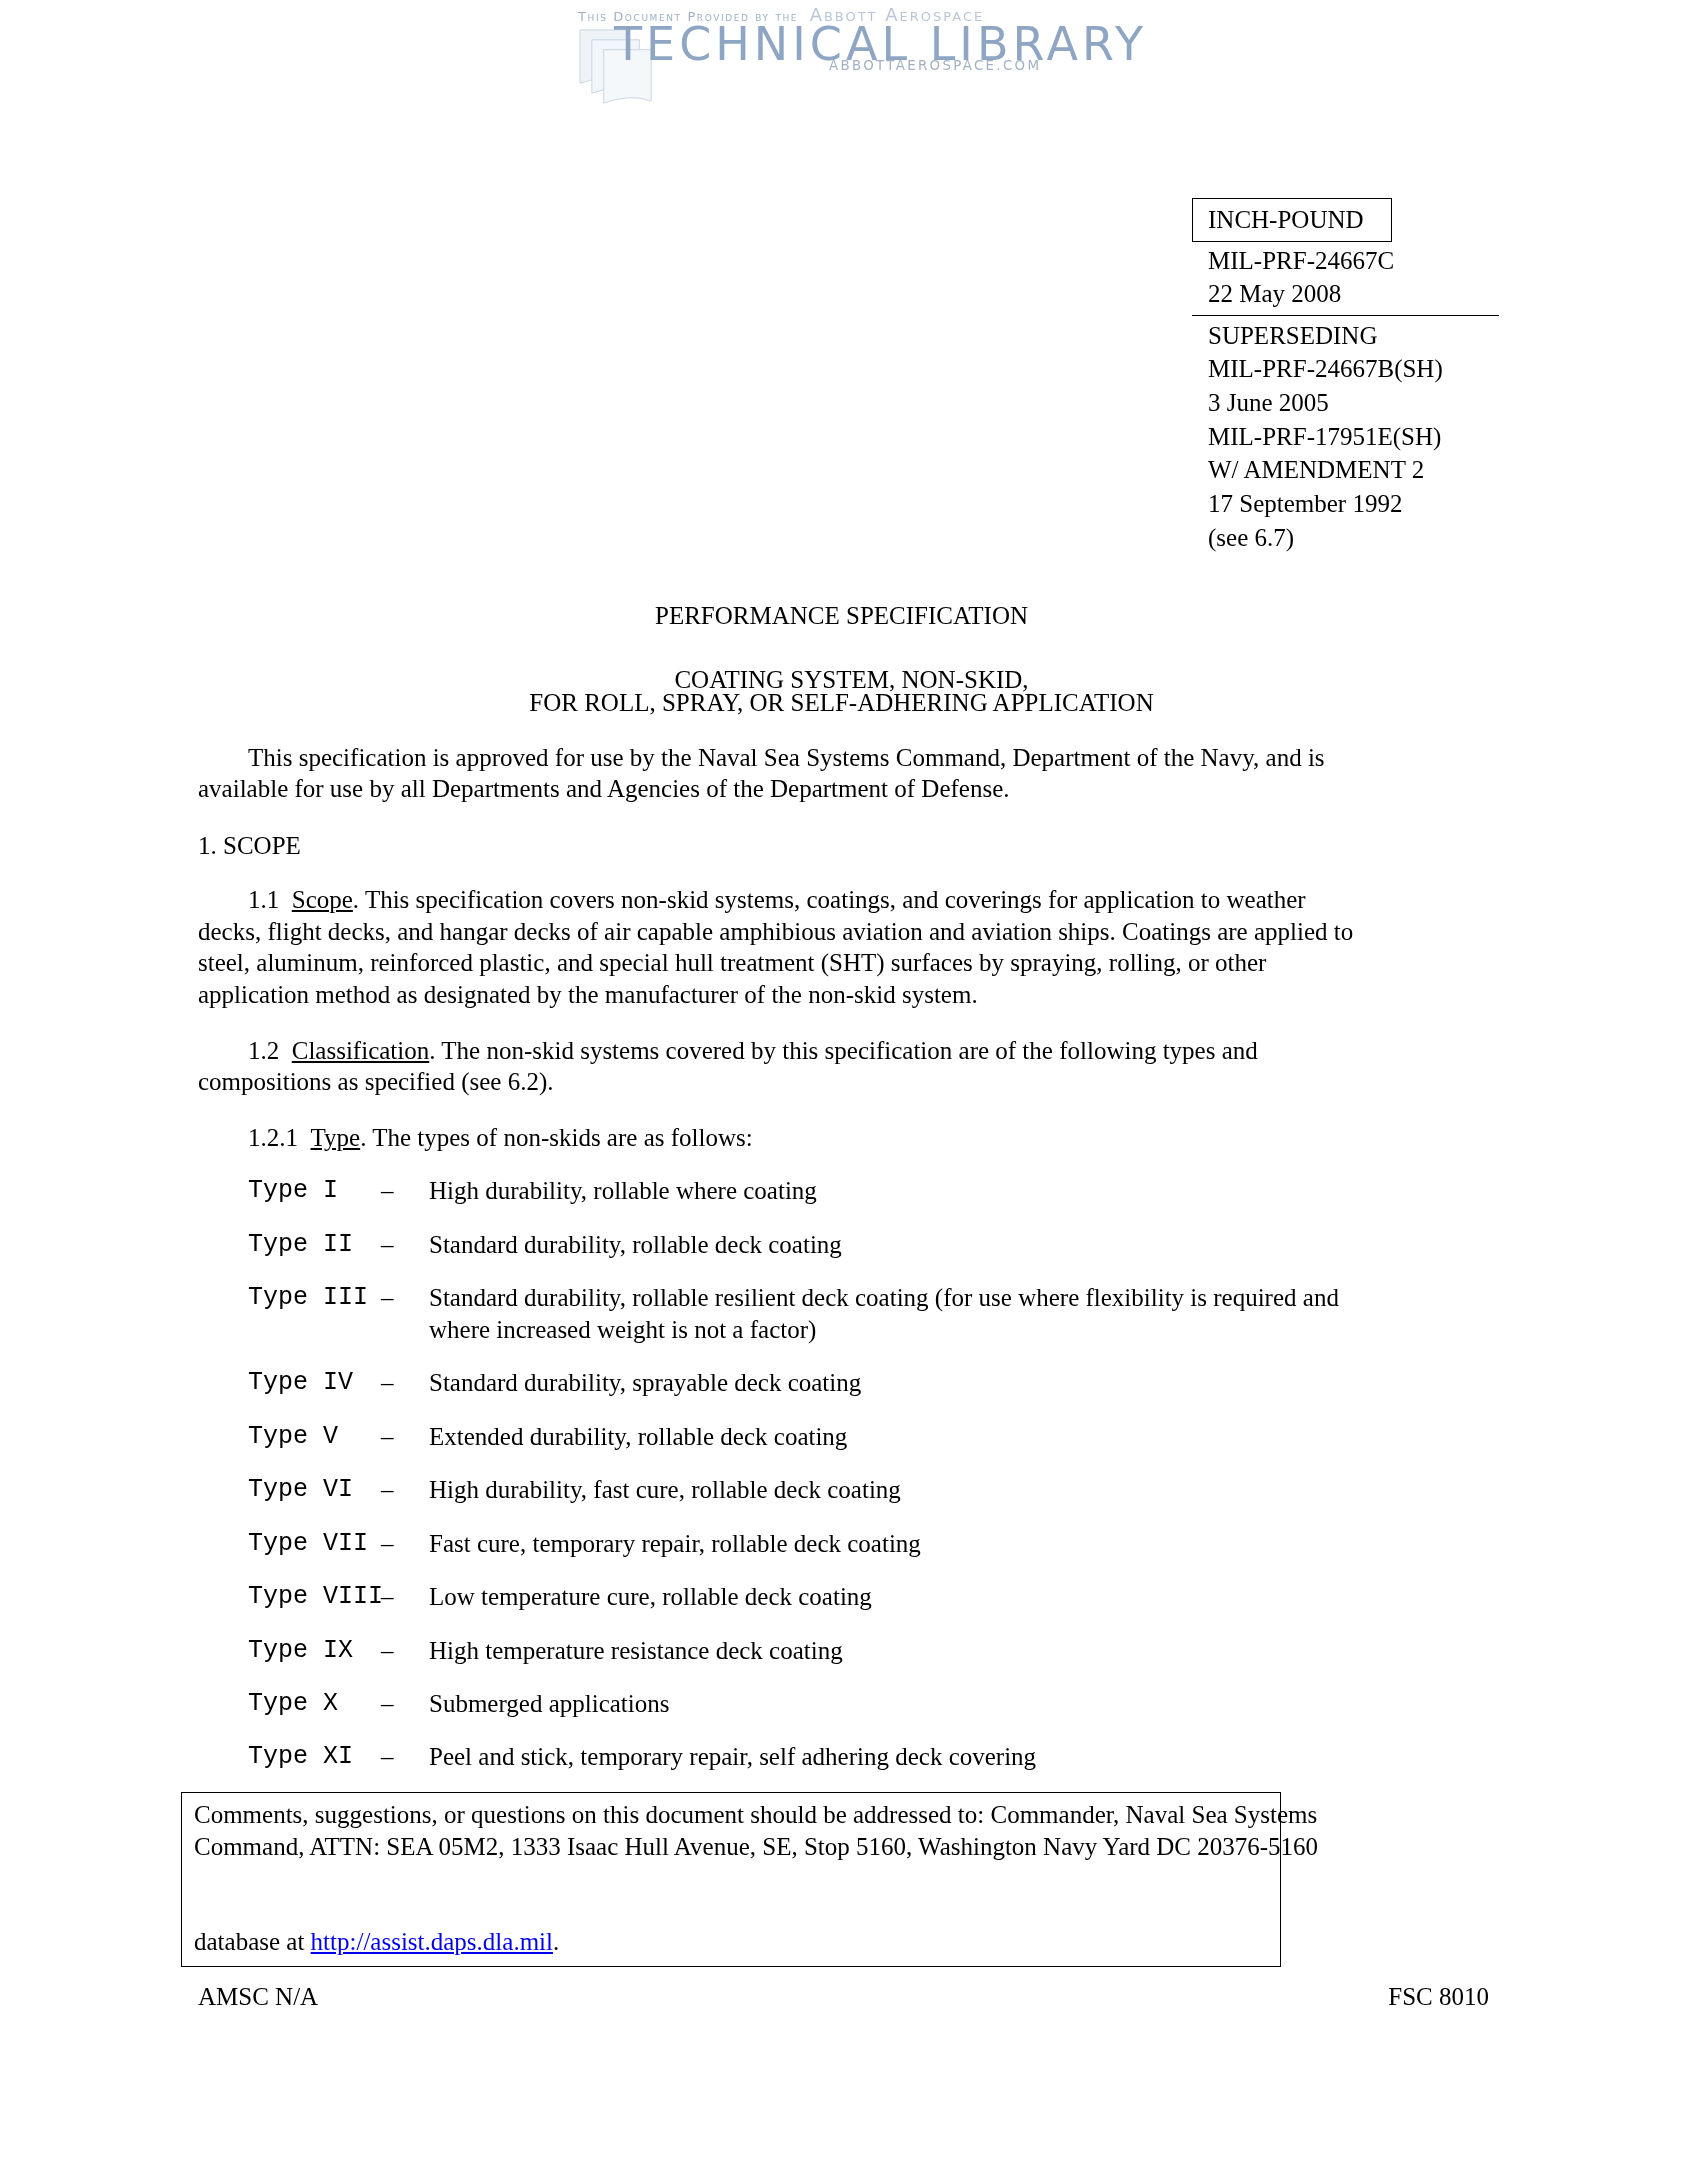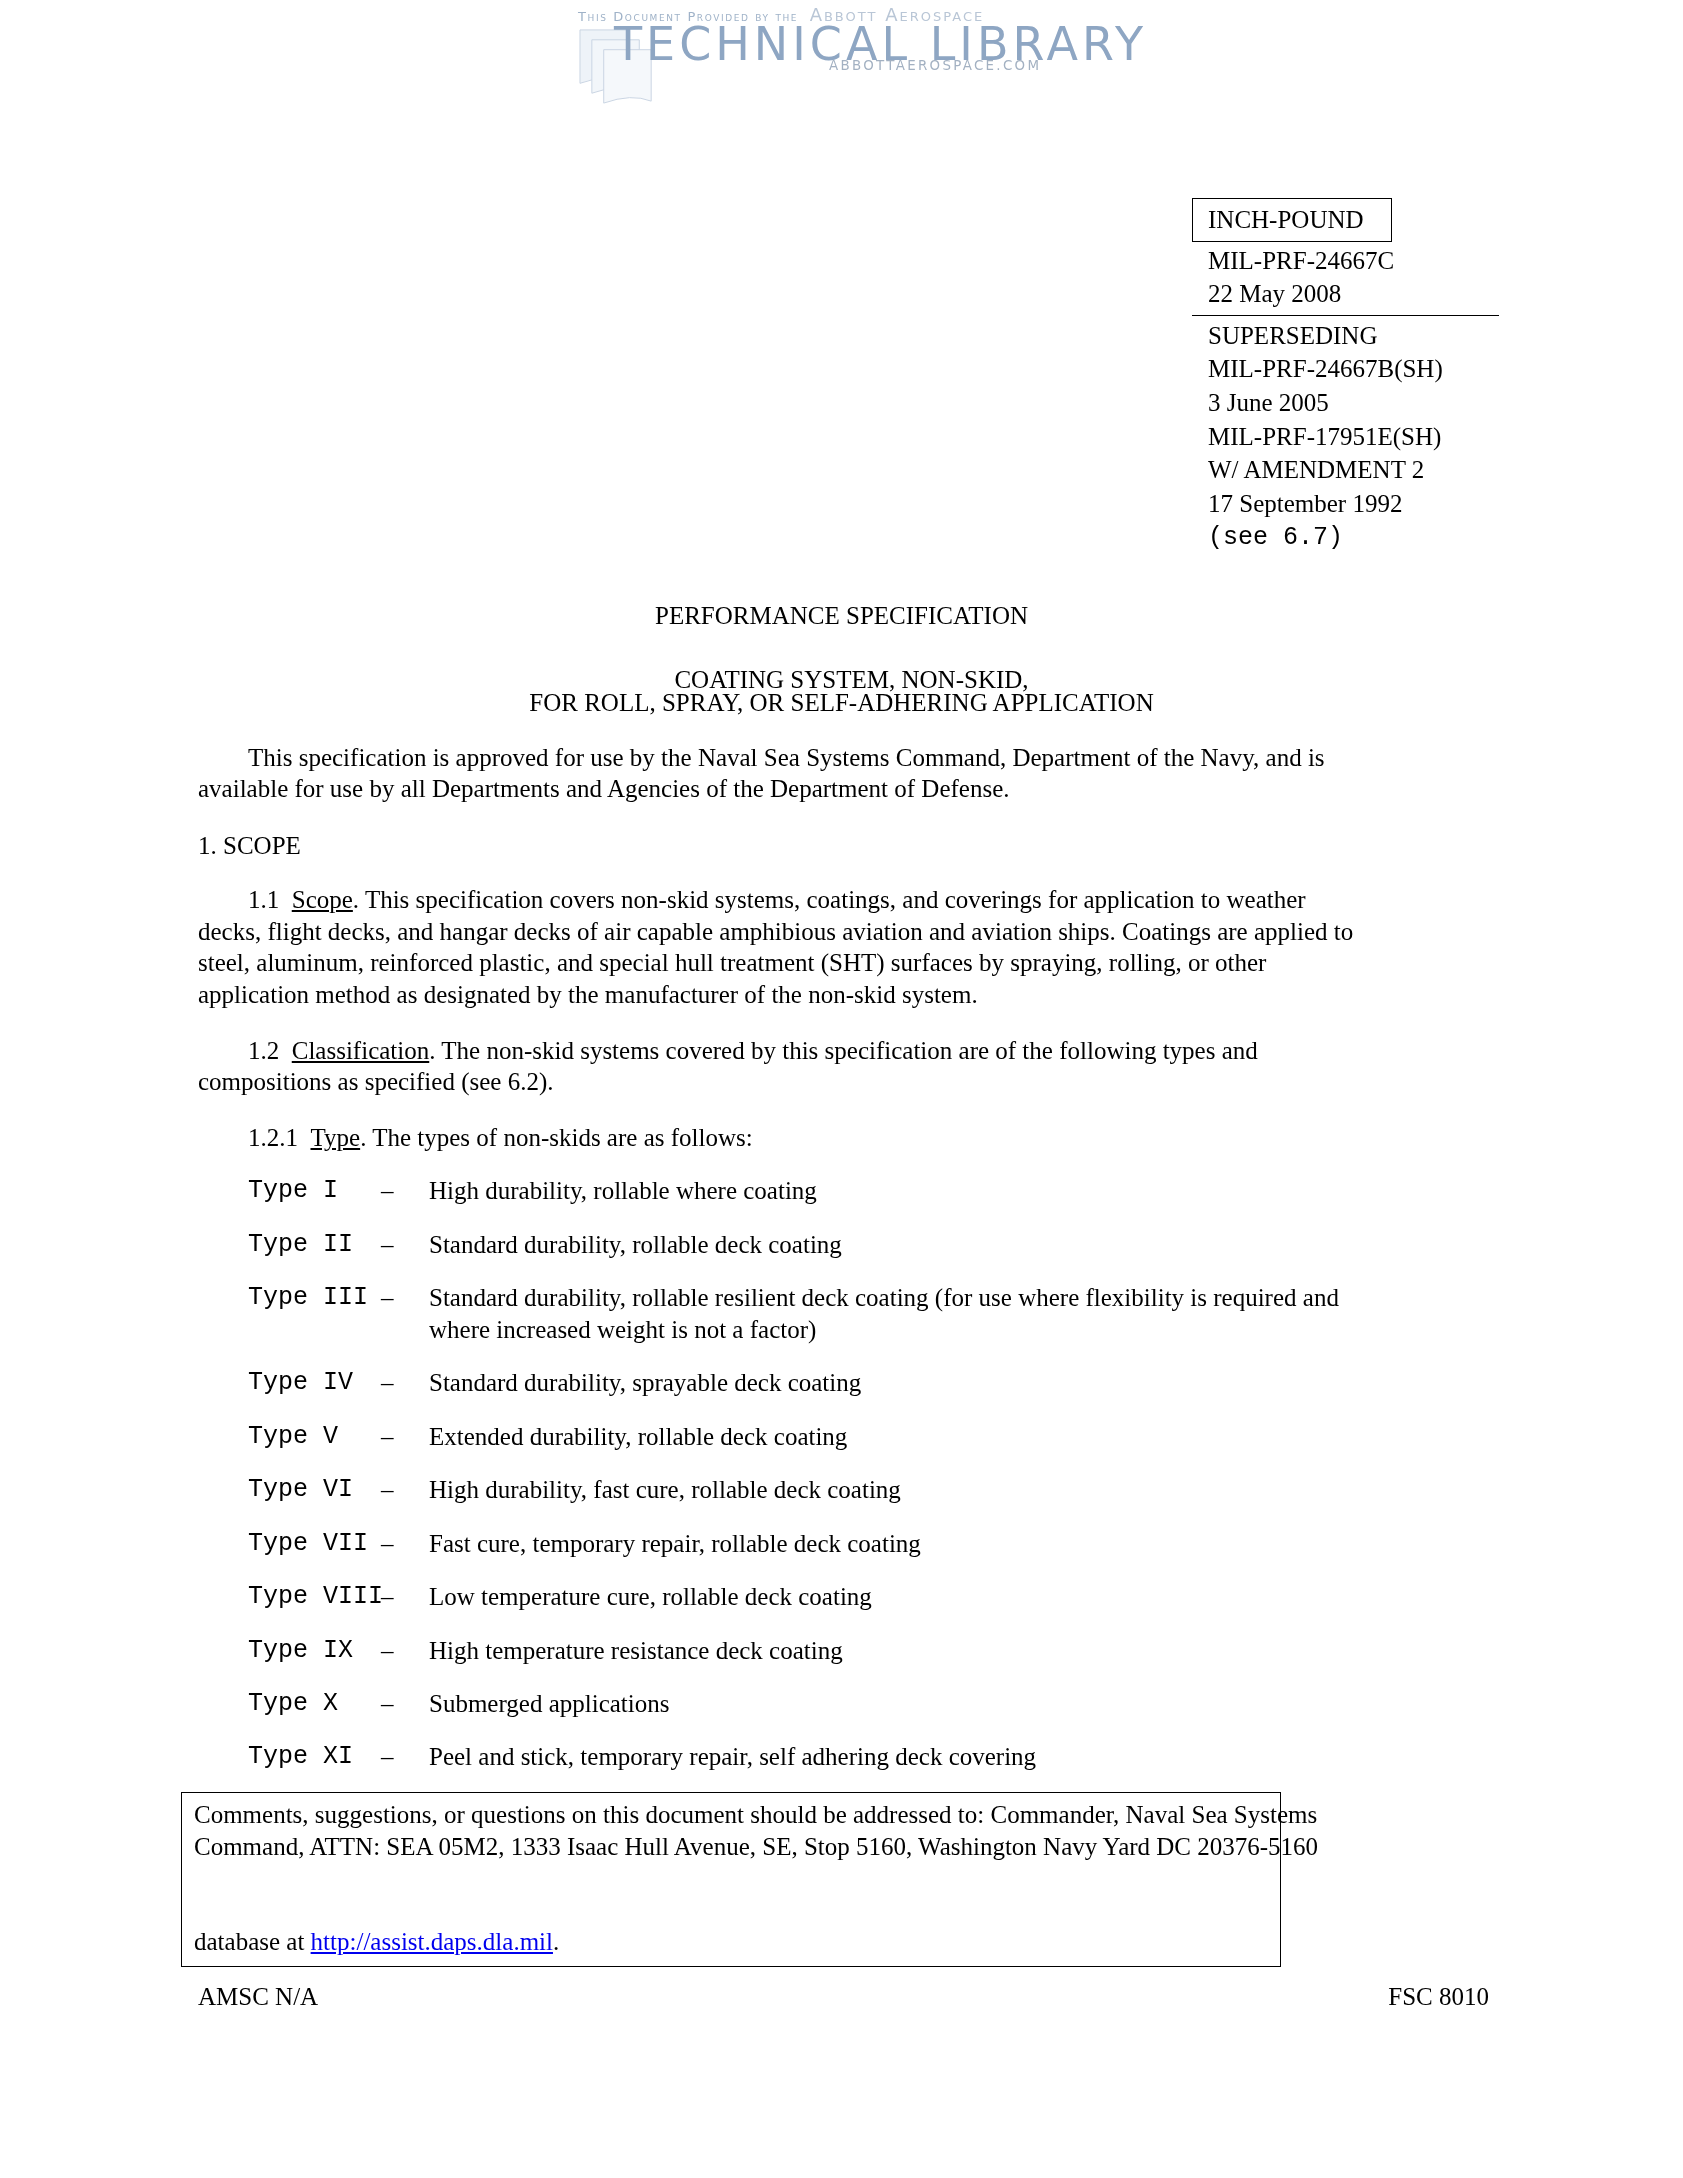--- a/index.html
+++ b/index.html
@@ -59,21 +59,21 @@
 </div>
 <div class="abs t" style="left:1208px; top:245px;">MIL-PRF-24667C</div>
 <div class="abs t" style="left:1208px; top:278px;">22 May 2008</div>
 <div id="hdr-divider" class="abs"></div>
 <div class="abs t" style="left:1208px; top:320px;">SUPERSEDING</div>
 <div class="abs t" style="left:1208px; top:353px;">MIL-PRF-24667B(SH)</div>
 <div class="abs t" style="left:1208px; top:387px;">3 June 2005</div>
 <div class="abs t" style="left:1208px; top:421px;">MIL-PRF-17951E(SH)</div>
 <div class="abs t" style="left:1208px; top:454px;">W/ AMENDMENT 2</div>
 <div class="abs t" style="left:1208px; top:488px;">17 September 1992</div>
-<div class="abs t" style="left:1208px; top:522px;font-family:Liberation Mono, monospace;">(see 6.7)</div>
+<div class="abs t" style="left:1208px; top:522px;">(see 6.7)</div>
 
 <div class="abs t center" style="top:600px;">PERFORMANCE SPECIFICATION</div>
 <div class="abs t center" style="top:664px;padding-left:10px;">COATING SYSTEM, NON-SKID,</div>
 <div class="abs t center" style="top:687px;">FOR ROLL, SPRAY, OR SELF-ADHERING APPLICATION</div>
 
 <div class="abs t" style="left:248px; top:742px;">This specification is approved for use by the Naval Sea Systems Command, Department of the Navy, and is</div>
 <div class="abs t" style="left:198px; top:773px;">available for use by all Departments and Agencies of the Department of Defense.</div>
 
 <div class="abs t" style="left:198px; top:830px;">1.  SCOPE</div>
 

